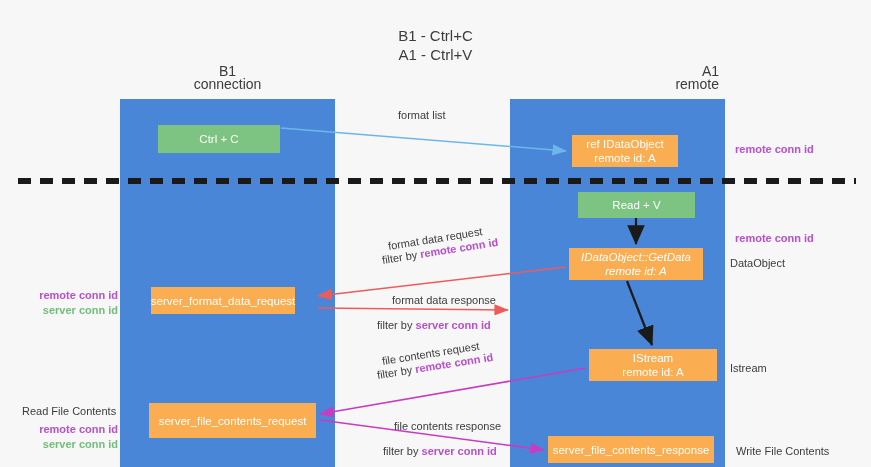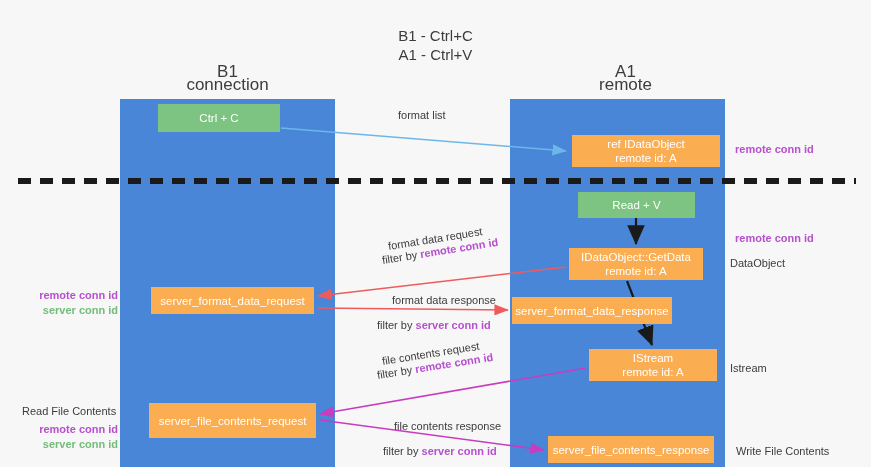--- a/index.html
+++ b/index.html
@@ -32,51 +32,51 @@
     width: 871px;
     text-align: center;
     font-size: 15px;
     color: #3c3c3c;
     line-height: 19px;
     white-space: pre-line;
   }
   .lane-head {
     position: absolute;
     text-align: center;
-    font-size: 17px;
+    font-size: 14px;
     color: #3c3c3c;
     line-height: 13px;
     white-space: pre-line;
   }
   #head-b1 { left: 120px; top: 45px; width: 215px; }
-  #head-a1 { left: 518px; top: 45px; width: 215px; }
+  #head-a1 { left: 504px; top: 45px; width: 215px; text-align: right; }
 
   
   .node {
     position: absolute;
     box-sizing: border-box;
     display: flex;
     flex-direction: column;
     align-items: center;
     justify-content: center;
     color: #ffffff;
     font-size: 11.5px;
     line-height: 14px;
     text-align: center;
     white-space: pre-line;
     z-index: 6;
   }
   .node.green  { background: #7dc382; }
   .node.orange { background: #fbad52; }
 
-  #node-ctrlc   { left: 158px; top: 84px;  width: 122px; height: 28px; }
-  #node-idobj   { left: 572px; top: 115px; width: 148px; height: 32px; }
+  #node-ctrlc   { left: 158px; top: 105px;  width: 122px; height: 28px; }
+  #node-idobj   { left: 572px; top: 115px; width: 106px; height: 32px; }
   #node-ctrlv   { left: 578px; top: 172px; width: 117px; height: 26px; }
-  #node-getdata { left: 569px; top: 228px; width: 134px; height: 32px; }
-  #node-sfdreq  { left: 151px; top: 267px; width: 163px; height: 27px; }
+  #node-getdata { left: 569px; top: 228px; width: 134px; height: 32px; font-style: italic; }
+  #node-sfdreq  { left: 151px; top: 267px; width: 144px; height: 27px; }
   #node-sfdres  { left: 512px; top: 277px; width: 160px; height: 27px; }
   #node-istream { left: 589px; top: 329px; width: 128px; height: 32px; }
   #node-sfcreq  { left: 149px; top: 383px; width: 167px; height: 35px; }
   #node-sfcres  { left: 548px; top: 416px; width: 166px; height: 27px; }
 
   
   #divider {
     position: absolute;
     left: 18px; top: 158px;
     width: 838px; height: 6px;
@@ -184,21 +184,20 @@
     <line x1="320" y1="400" x2="544" y2="430" stroke="#c93bbf" stroke-width="1.6" marker-end="url(#ah-mag)"></line>
   </svg>
 
   <div id="node-ctrlc" class="node green">Ctrl + C</div>
   <div id="node-idobj" class="node orange">ref IDataObject
 remote id: A</div>
   <div id="node-ctrlv" class="node green">Read + V</div>
   <div id="node-getdata" class="node orange">IDataObject::GetData
 remote id: A</div>
   <div id="node-sfdreq" class="node orange">server_format_data_request</div>
-  <div id="node-sfdres" class="node orange">server_format_data_response</div>
   <div id="node-istream" class="node orange">IStream
 remote id: A</div>
   <div id="node-sfcreq" class="node orange">server_file_contents_request</div>
   <div id="node-sfcres" class="node orange">server_file_contents_response</div>
 
   <div id="divider"></div>
 
   <div id="lbl-formatlist" class="lbl">format list</div>
 
   <div id="lbl-fdreq" class="lbl rot">format data request</div>

